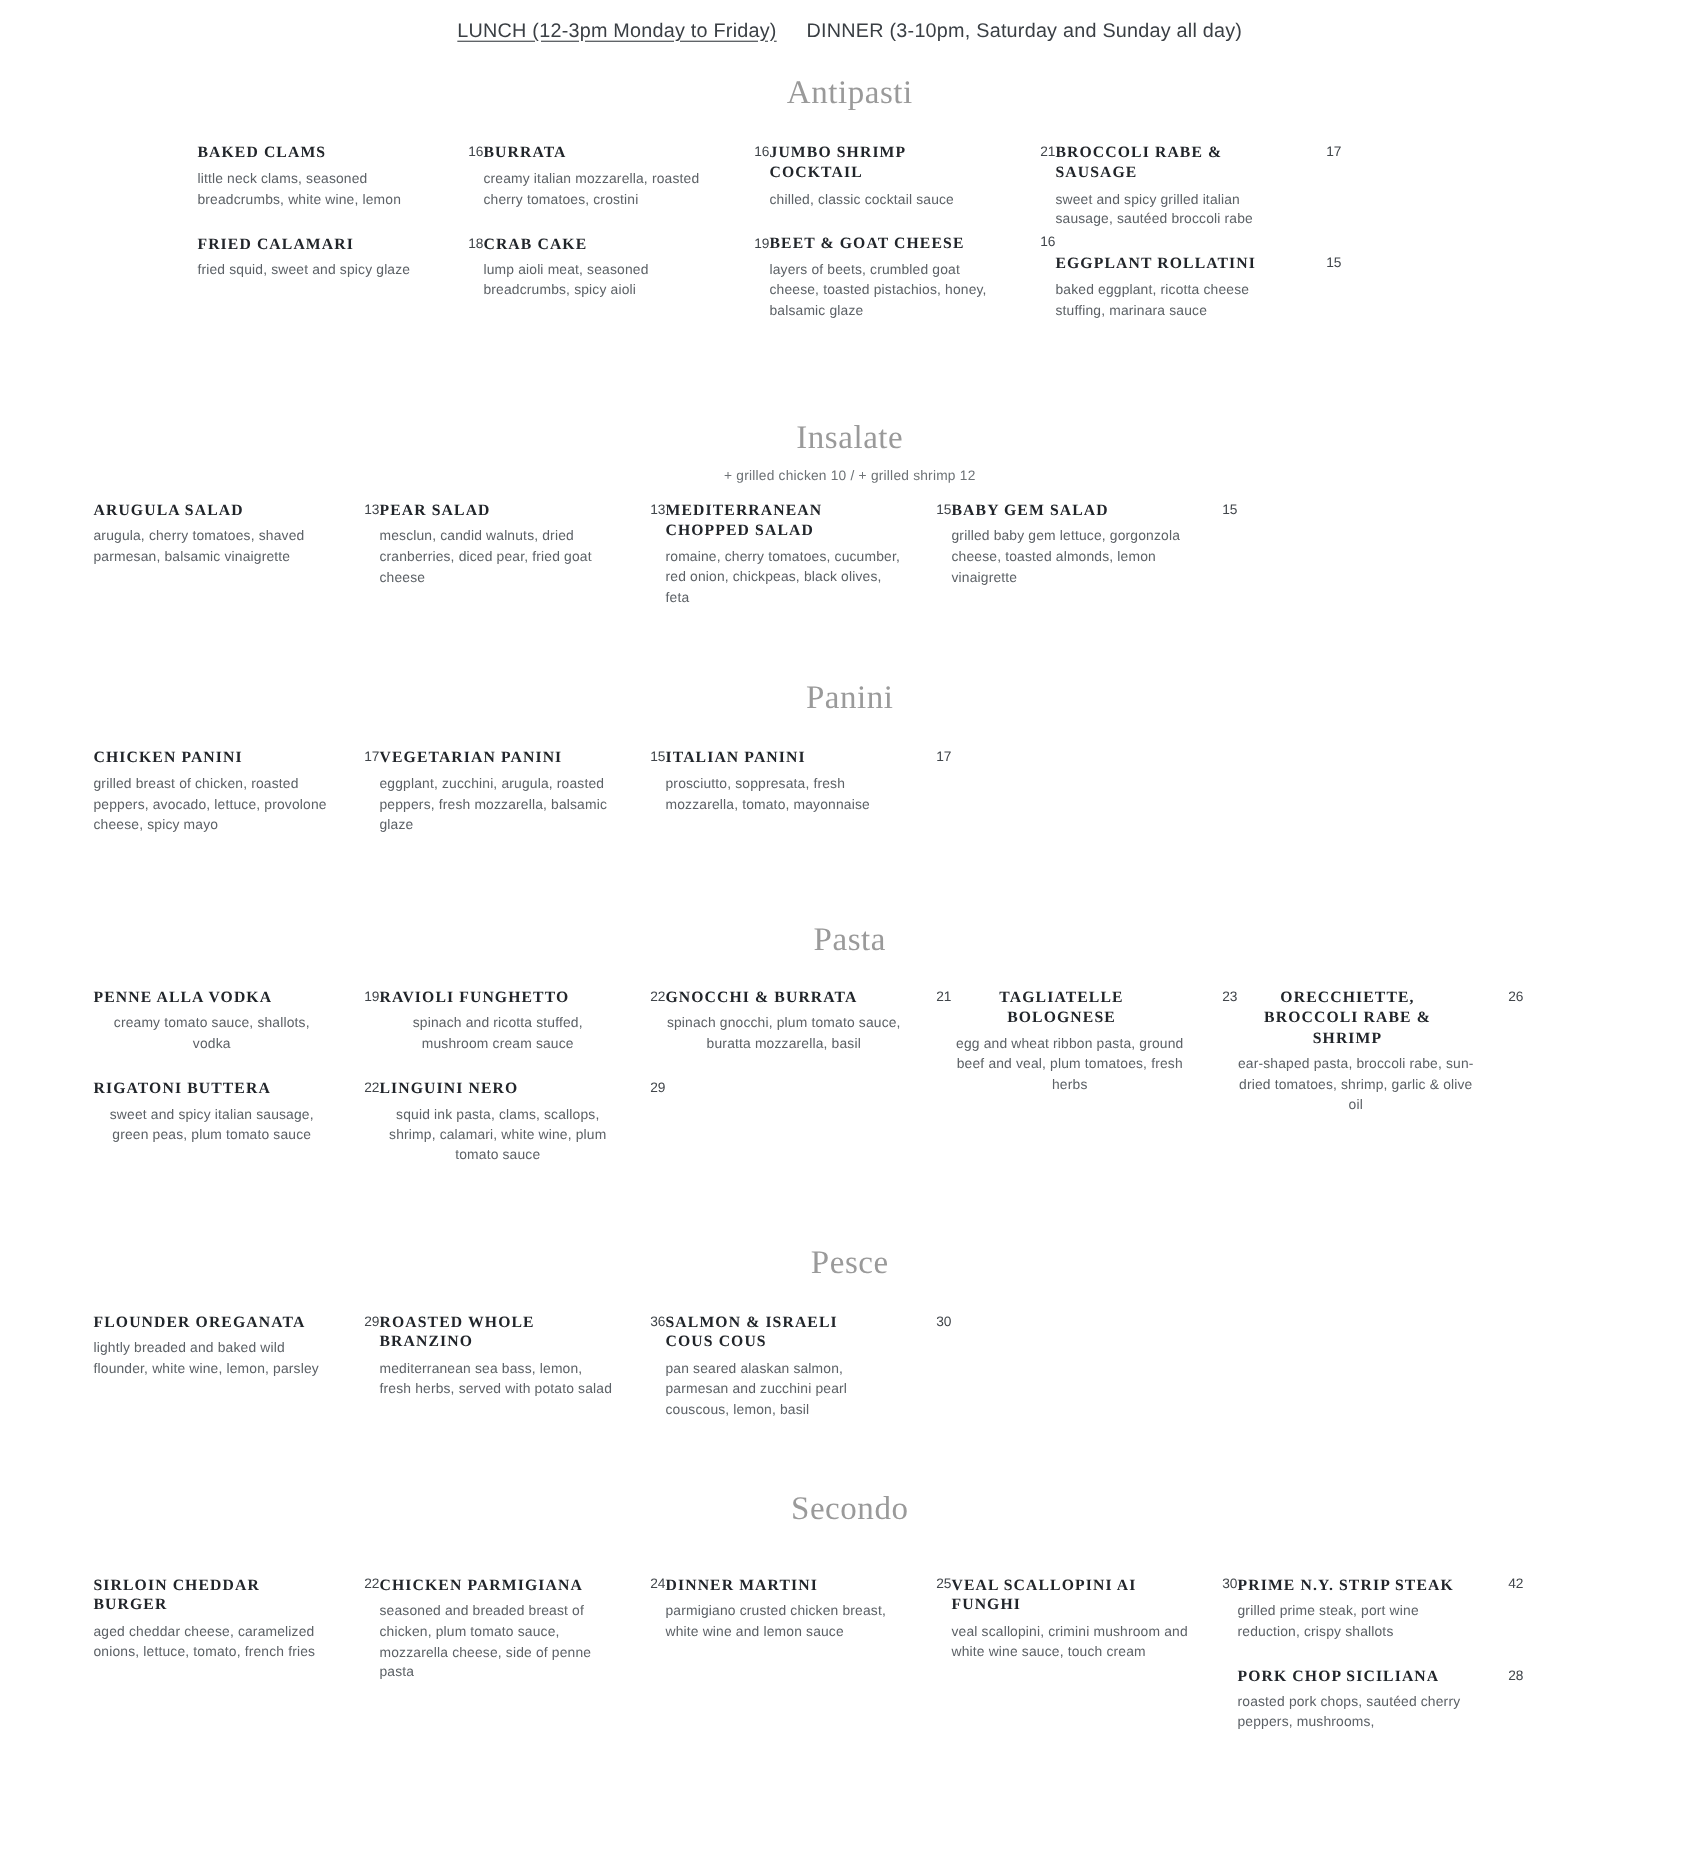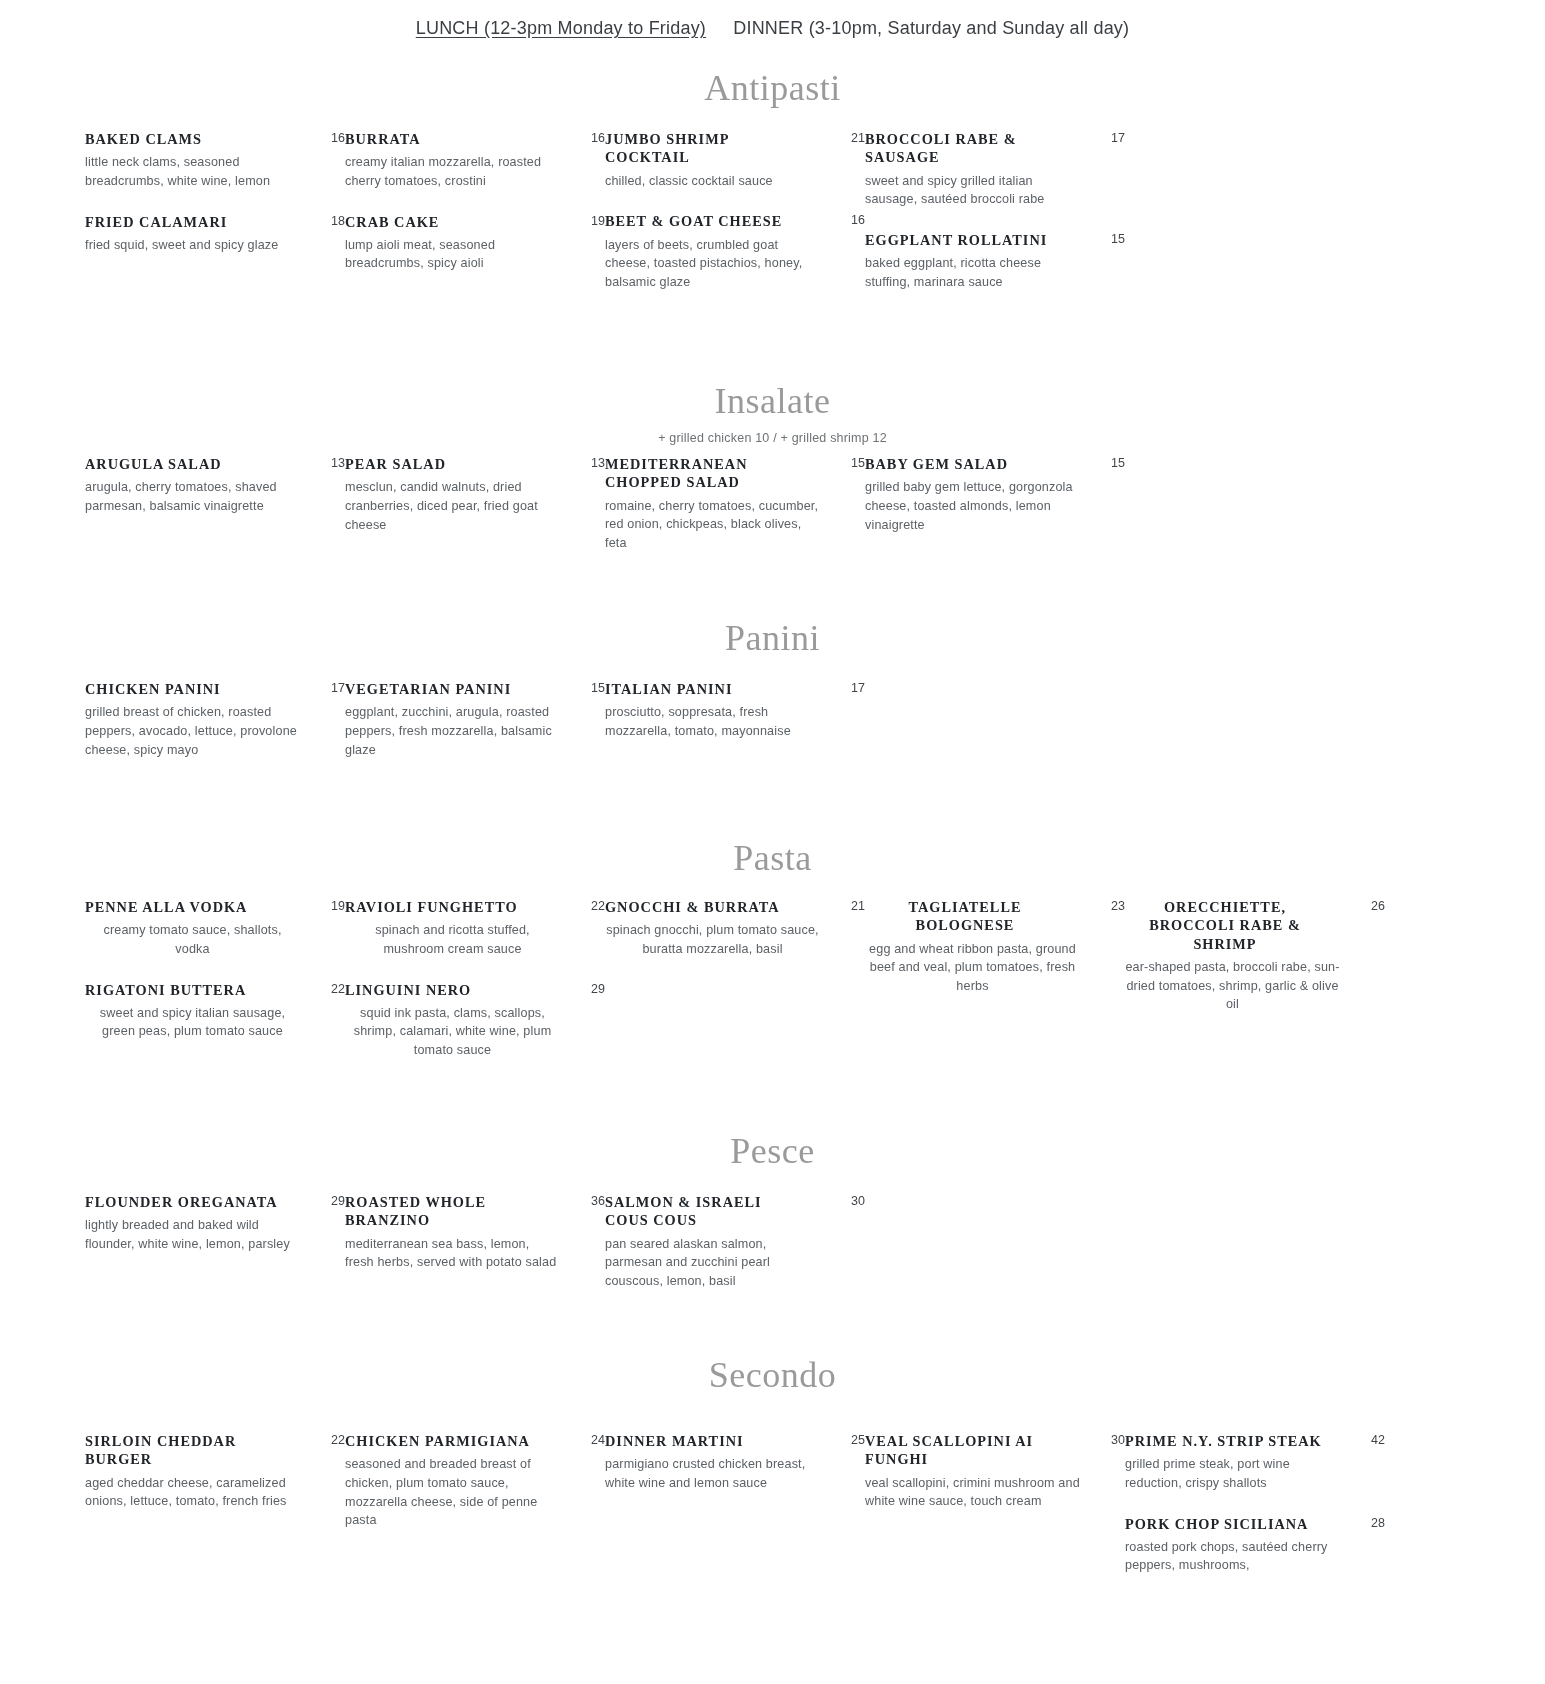--- a/index.html
+++ b/index.html
@@ -38,21 +38,21 @@
   }
   .meal-link + .meal-link { margin-left: 22px; text-decoration: none; }
 
   
   .section { width: 1545px; }
   .section-head {
     text-align: center;
     font-family: "Liberation Serif", serif;
     font-weight: 400;
     color: #9a9a9a;
-    font-size: 36px;
+    font-size: 30px;
     letter-spacing: 0.5px;
     line-height: 1;
   }
   .section-sub {
     text-align: center;
     font-size: 12.5px;
     color: #6d7276;
     letter-spacing: 0.2px;
     margin-top: 12px;
   }
@@ -108,21 +108,21 @@
 
   <div class="meal-bar">
     <span class="meal-link">LUNCH (12-3pm Monday to Friday)</span>
     <span class="meal-link">DINNER (3-10pm, Saturday and Sunday all day)</span>
   </div>
 
   <div id="sections-root">
       <div class="section" style="position: absolute; left: 0px; top: 70px; width: 1545px;">
         <div class="section-head">Antipasti</div>
       </div>
-      <div class="grid" style="position: absolute; left: 0px; top: 130px; width: 1322px;">
+      <div class="grid" style="position: absolute; left: 16px; top: 130px; width: 1322px; justify-content: center;">
         <div class="col">
           <div class="item">
             <div class="item-head">
               <div class="item-name">BAKED CLAMS</div>
               <div class="item-price">16</div>
             </div>
             <div class="item-desc">little neck clams, seasoned breadcrumbs, white wine, lemon</div>
           </div>
           <div class="item">
             <div class="item-head">

